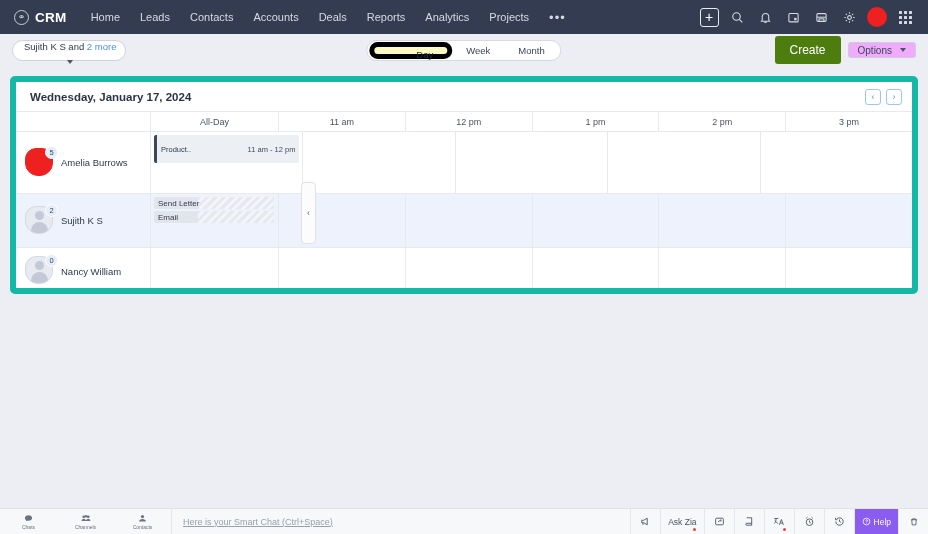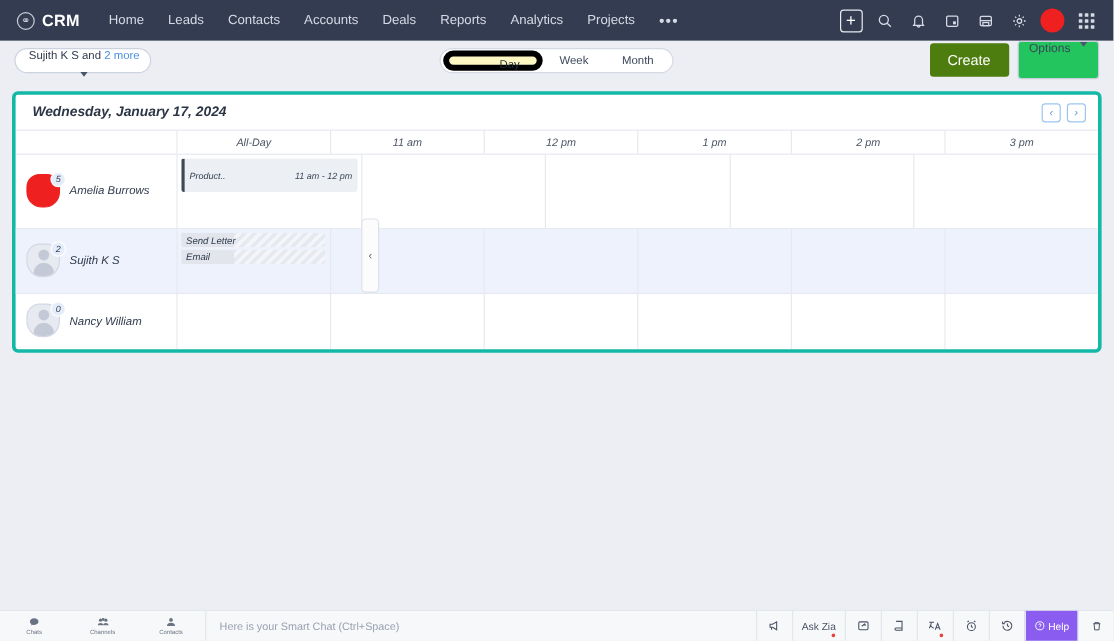--- a/index.html
+++ b/index.html
@@ -65,29 +65,29 @@
     font-size: 9.5px; color: #3c4759; padding: 0 14px; height: 17px;
     line-height: 17px; border-radius: 9px; cursor: pointer;
   }
   .vt-btn.active { background: #fef9c3; border: 5px solid #000000; line-height: 15px; color: #1f2b3d; padding-left: 42px; }
   .toolbar-right { margin-left: auto; display: flex; align-items: center; gap: 7px; }
   .btn-create {
     background: #4d7c0f; color: #fff; font-size: 12px; border: none; border-radius: 3px;
     height: 28px; padding: 0 15px; cursor: pointer;
   }
   .btn-options {
-    background: #22c55e; color: #3c4759; font-size: 10px; border: 1px solid #c9cfdb;
-    border-radius: 3px; height: 32px; padding: 0 9px; cursor: pointer;
-    display: flex; gap: 8px;
+    background: #f0abfc; color: #3c4759; font-size: 10px; border: 1px solid #c9cfdb;
+    border-radius: 3px; height: 16px; padding: 0 9px; cursor: pointer;
+    display: flex; align-items: center; gap: 8px;
   }
 
   
   .card {
     position: absolute; left: 10px; top: 76px; width: 908px; height: 218px;
-    background: #fff; border: 3px solid #14b8a6; border-radius: 5px; overflow: hidden; font-style: italic;
+    background: #fff; border: 6px solid #14b8a6; border-radius: 5px; overflow: hidden;
   }
   .card-head {
     height: 30px; display: flex; align-items: center; padding: 0 10px 0 14px;
     border-bottom: 1px solid #e6e9f0;
   }
   .card-title { font-size: 11.5px; font-weight: bold; color: #2c3545; }
   .navarrows { margin-left: auto; display: flex; gap: 5px; }
   .arr-btn {
     width: 16px; height: 16px; border: 1px solid #9cc6ef; border-radius: 3px;
     background: #fff; color: #4f94de; font-size: 9px; display: flex;
@@ -156,21 +156,21 @@
     background: #f7f8fa; border-top: 1px solid #dfe3ea; display: flex; align-items: center;
   }
   .bb-left { display: flex; align-items: center; }
   .bb-tool {
     width: 57px; height: 26px; display: flex; flex-direction: column;
     align-items: center; justify-content: center; gap: 1px; cursor: pointer;
   }
   .bb-tool .lbl { font-size: 5px; color: #6a7384; }
   .bb-chat {
     flex: 1; height: 26px; border-left: 1px solid #e2e6ee; display: flex;
-    align-items: center; padding-left: 11px; font-size: 9px; color: #98a0b0; cursor: text;
+    align-items: center; padding-left: 11px; font-size: 9px; color: #98a0b0; cursor: text; text-decoration: underline;
   }
   .bb-right { display: flex; align-items: center; height: 26px; }
   .bb-icon {
     height: 26px; min-width: 30px; padding: 0 7px; border-left: 1px solid #e2e6ee;
     display: flex; align-items: center; justify-content: center; gap: 3px;
     font-size: 8.5px; color: #4a5263; cursor: pointer; position: relative;
   }
   .bb-icon.help { background: #8a5cf0; color: #fff; }
   .reddot { position: absolute; bottom: 4px; right: 8px; width: 3px; height: 3px; border-radius: 50%; background: #e8413c; }
 </style>

